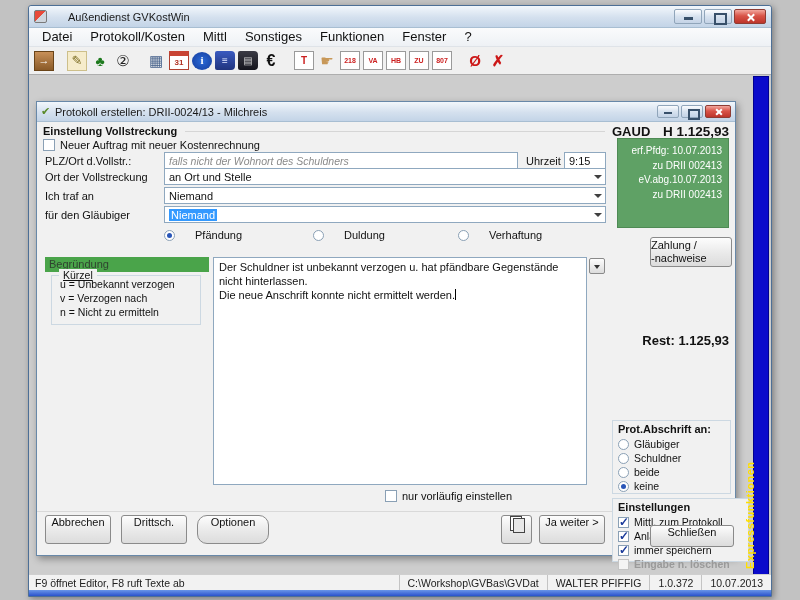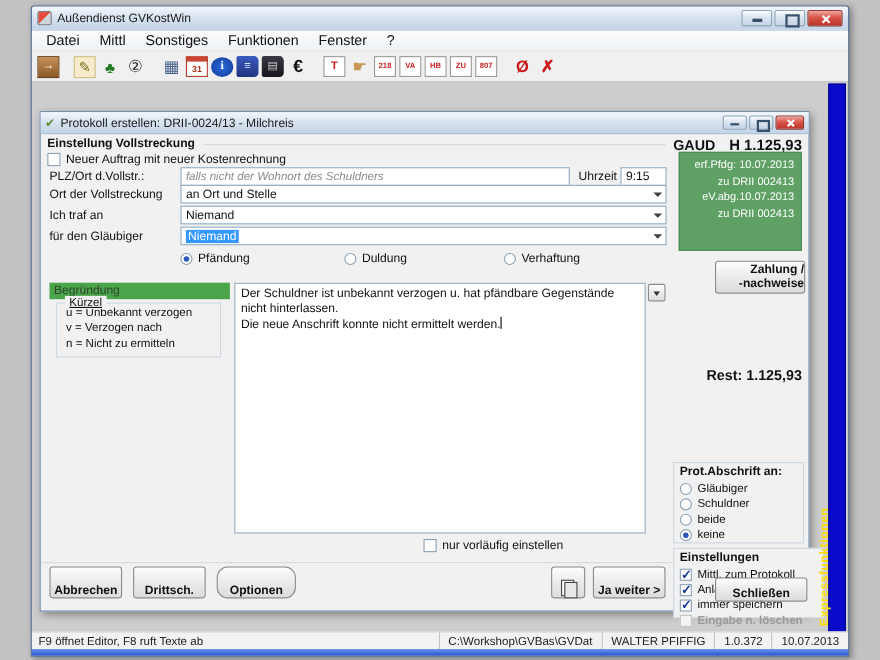--- a/index.html
+++ b/index.html
@@ -12,21 +12,21 @@
   }
   
   .win {
     position:absolute; left:28px; top:5px; width:744px; height:592px;
     border:1px solid #4d6f96; border-radius:3px 3px 0 0;
     background:#ebebeb; box-shadow:2px 2px 6px rgba(0,0,0,.35);
   }
   .titlebar {
     height:22px; display:flex; align-items:center; padding:0 5px;
     background:linear-gradient(#f2f7fc,#d4e0ee 55%,#c3d4e7);
-    border-bottom:1px solid #a8bed2; border-radius:3px 3px 0 0;
+    border-bottom:1px solid #a8bed2; border-radius:3px 3px 0 0;gap:16px;
   }
   .app-icon { width:13px; height:13px; border:1px solid #7a7a7a; background:linear-gradient(135deg,#e84a3a 50%,#cfd6de 50%); border-radius:2px; }
   .title-text { font-size:11px; margin-left:5px; flex:1; color:#1a1a1a; }
   .winbtns { display:flex; gap:2px; }
   .wbtn {
     width:28px; height:15px; border:1px solid #90a5ba; border-radius:2px; position:relative;
     background:linear-gradient(#fbfcfe,#d7e2ef 50%,#c4d3e6);
   }
   .wbtn.minimize::after { content:""; position:absolute; left:9px; bottom:3px; width:9px; height:3px; background:#38506a; }
   .wbtn.maximize::after { content:""; position:absolute; left:9px; top:3px; width:9px; height:8px; border:2px solid #38506a; }
@@ -112,21 +112,21 @@
   .bold { font-weight:bold; }
   .sec-line { position:absolute; border-top:1px solid #d6d6d6; }
 
   .cbx { width:12px; height:12px; border:1px solid #8aa0b5; background:#fff; position:relative; flex:none; }
   .cbx.on::after { content:"✓"; position:absolute; top:-3px; left:0px; font-size:12px; font-weight:bold; color:#1a3a9a; }
   .cbx.disabled { border-color:#c4c4c4; background:#f4f4f4; }
   .chkrow { position:absolute; display:flex; align-items:center; gap:5px; }
 
   .radio { width:11px; height:11px; border-radius:50%; border:1px solid #8aa0b5; background:#fff; position:relative; flex:none; }
   .radio.on::after { content:""; position:absolute; left:2px; top:2px; width:5px; height:5px; border-radius:50%; background:#2a56b8; }
-  .radrow { position:absolute; display:flex; align-items:center; gap:5px; }
+  .radrow { position:absolute; display:flex; align-items:center; gap:20px; }
 
   .tinput { position:absolute; height:17px; background:#fff; border:1px solid #8fa8bf; display:flex; align-items:center; padding:0 4px; }
   .placeholder { color:#8a8a8a; font-style:italic; font-size:10.5px; }
   .combo { position:absolute; height:17px; background:#fff; border:1px solid #8fa8bf; display:flex; align-items:center; padding:0 14px 0 4px; }
   .combo .arrow { position:absolute; right:3px; top:6px; width:0; height:0; border-left:4px solid transparent; border-right:4px solid transparent; border-top:4px solid #404040; }
   .hl { background:#3399ff; color:#fff; padding:0 2px; }
 
   .beg-header { position:absolute; left:8px; top:135px; width:164px; height:15px; background:#4aa44a; color:#2f432f; padding:1px 0 0 4px; }
   .groupbox { position:absolute; border:1px solid #ccd8e2; }
   .groupbox .cap {
@@ -140,22 +140,22 @@
   }
   .caret { display:inline-block; width:1px; height:11px; background:#000; vertical-align:-1px; }
   .dropbtn {
     position:absolute; left:552px; top:136px; width:16px; height:16px;
     background:linear-gradient(#fdfdfd,#dcdcdc); border:1px solid #8a8a8a; border-radius:2px;
   }
   .dropbtn::after { content:""; position:absolute; left:4px; top:6px; width:0; height:0; border-left:3.5px solid transparent; border-right:3.5px solid transparent; border-top:4px solid #333; }
 
   .btn {
     position:absolute; height:29px; border:1px solid #8a8a8a; border-radius:3px;
-    background:linear-gradient(#fdfdfd,#e9e9e9 55%,#dcdcdc); font-weight:bold; font-size:11px;
-    display:flex; align-items:flex-end; justify-content:center; color:#111;
+    background:linear-gradient(#fdfdfd,#e9e9e9 55%,#dcdcdc); font-weight:normal; font-size:11px;
+    display:flex; align-items:flex-start; justify-content:center; color:#111;
   }
   .footer-line { position:absolute; left:0; right:0; top:389px; border-top:1px solid #d9d9d9; }
   .stackicon { position:relative; width:14px; height:16px; }
   .stackicon::before, .stackicon::after {
     content:""; position:absolute; width:10px; height:13px; background:#fff; border:1px solid #444;
   }
   .stackicon::before { left:0; top:0; }
   .stackicon::after { left:3px; top:2px; background:#e8e8e8; }
 
   
@@ -178,20 +178,21 @@
     <div class="title-text">Außendienst GVKostWin</div>
     <div class="winbtns">
       <div class="wbtn minimize"></div>
       <div class="wbtn maximize"></div>
       <div class="wbtn close"></div>
     </div>
   </div>
 
   <div class="menubar">
     <span class="mitem">Datei</span>
+    <span class="mitem">Protokoll/Kosten</span>
     <span class="mitem">Mittl</span>
     <span class="mitem">Sonstiges</span>
     <span class="mitem">Funktionen</span>
     <span class="mitem">Fenster</span>
     <span class="mitem">?</span>
   </div>
 
   <div class="toolbar">
     <span class="ticon t-door">→</span>
     <span class="ticon t-edit gap">✎</span>

